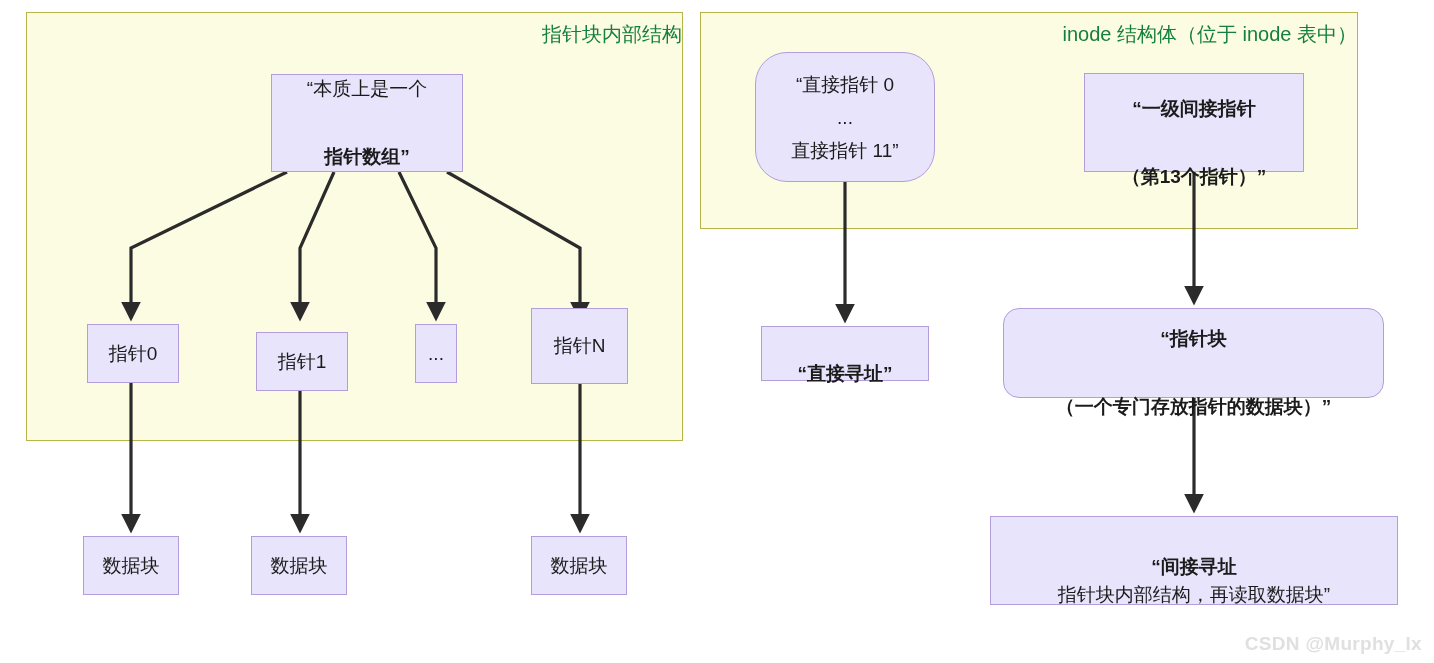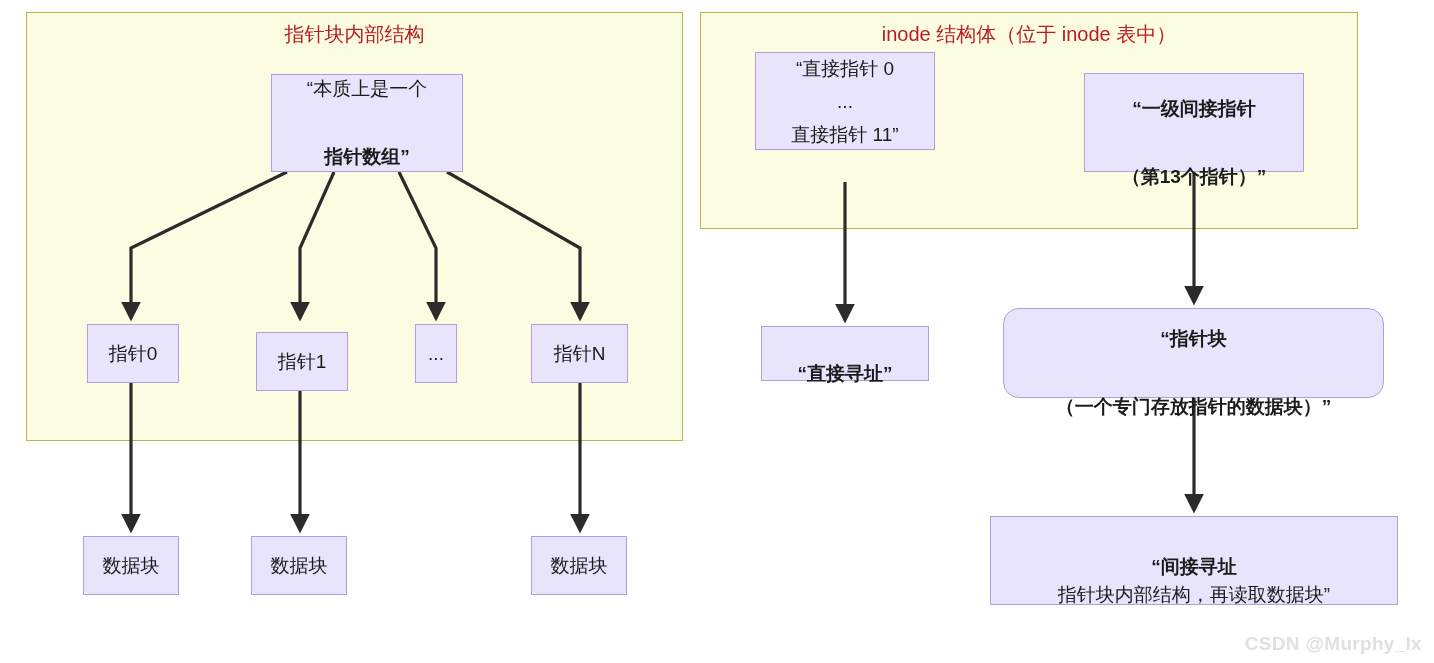--- a/index.html
+++ b/index.html
@@ -21,23 +21,23 @@
     position: absolute;
     background: #fcfce2;
     border: 1.5px solid #b5b54a;
     box-sizing: border-box;
   }
   .group-title {
     position: absolute;
     top: 8px;
     left: 0;
     width: 100%;
-    text-align: center;
+    text-align: right;
     font-size: 20px;
-    color: #b91c1c;
+    color: #15803d;
     line-height: 26px;
     white-space: nowrap;
   }
   .node {
     position: absolute;
     background: #e8e4fb;
     border: 1.6px solid #b39ddb;
     box-sizing: border-box;
     display: flex;
     flex-direction: column;
@@ -123,37 +123,37 @@
   </div>
 
   <div class="node" style="left:256px; top:332px; width:92px; height:59px;">
     <span class="ln">指针1</span>
   </div>
 
   <div class="node" style="left:415px; top:324px; width:42px; height:59px;">
     <span class="ln">...</span>
   </div>
 
-  <div class="node" style="left:531px; top:324px; width:97px; height:59px;justify-content:center;">
+  <div class="node" style="left:531px; top:308px; width:97px; height:76px;justify-content:center;">
     <span class="ln">指针N</span>
   </div>
 
   <div class="node" style="left:83px; top:536px; width:96px; height:59px;">
     <span class="ln">数据块</span>
   </div>
 
   <div class="node" style="left:251px; top:536px; width:96px; height:59px;">
     <span class="ln">数据块</span>
   </div>
 
   <div class="node" style="left:531px; top:536px; width:96px; height:59px;">
     <span class="ln">数据块</span>
   </div>
 
-  <div class="node" style="left:755px; top:52px; width:180px; height:98px; line-height:33px;">
+  <div class="node" style="left:755px; top:52px; width:180px; height:130px; line-height:33px;border-radius:32px;">
     <span class="ln">“直接指针 0</span>
     <span class="ln">...</span>
     <span class="ln">直接指针 11”</span>
   </div>
 
   <div class="node" style="left:1084px; top:73px; width:220px; height:99px;">
     <span class="ln bold">“一级间接指针</span>
     <span class="ln bold">（第13个指针）”</span>
   </div>
 

